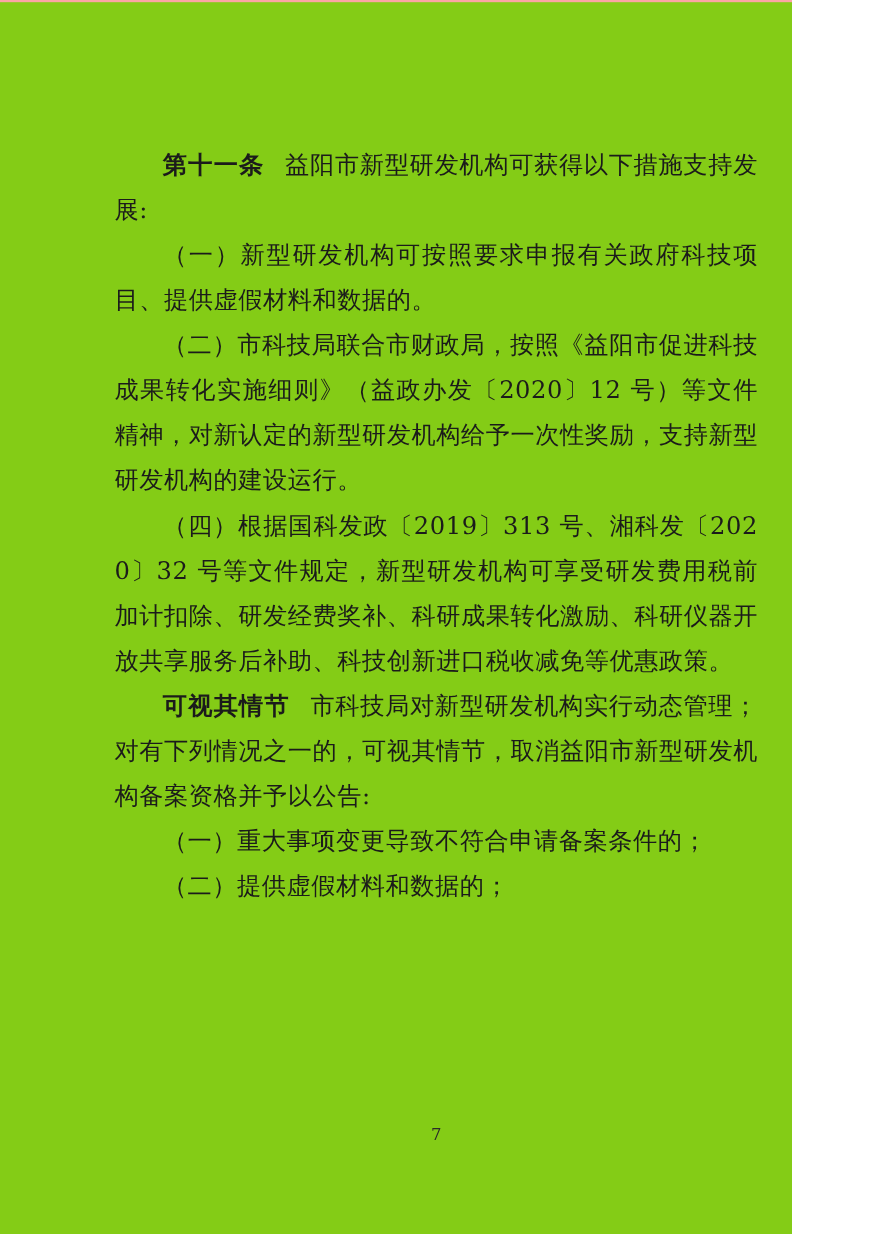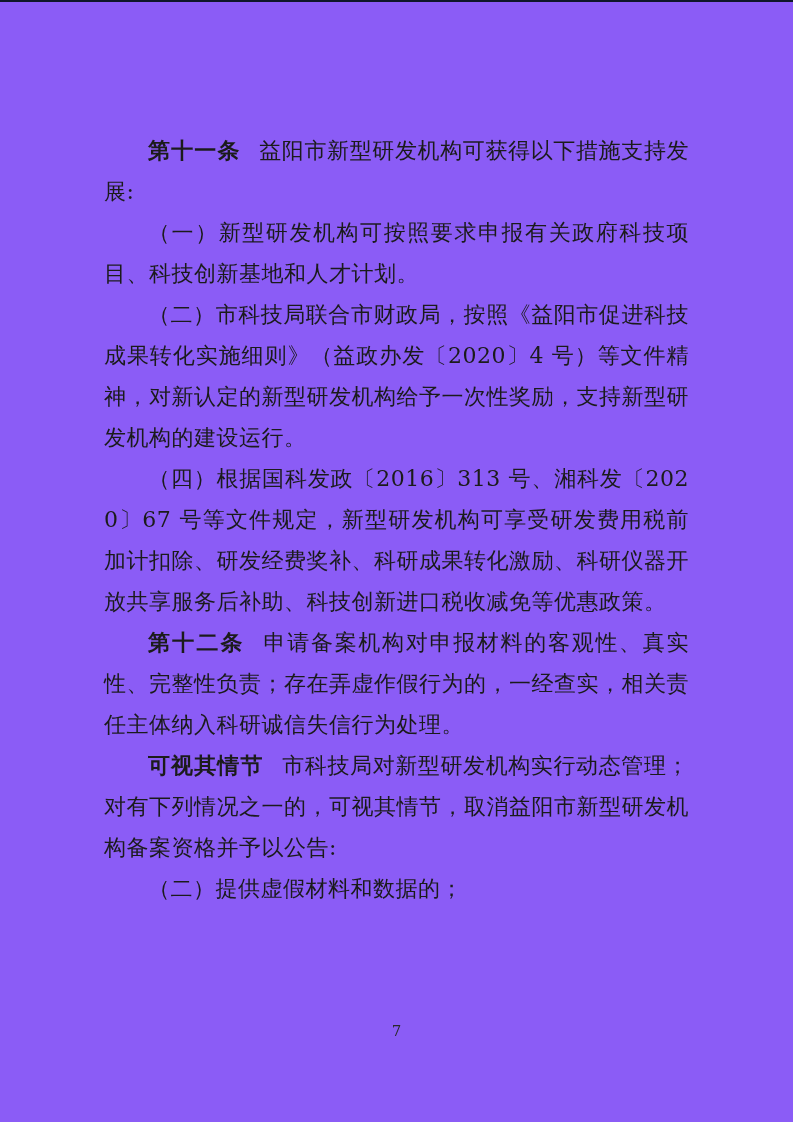--- a/index.html
+++ b/index.html
@@ -12,24 +12,24 @@
     height: 1122px;
     position: relative;
     font-family: "DejaVu Serif", "Liberation Serif", serif;
     color: #1b1b1b;
     overflow: hidden;
   }
   .page {
     position: absolute;
     top: 0;
     left: 0;
-    width: 793px;
+    width: 720px;
     height: 1122px;
-    background: #8b5cf6;
-    border-top: 2px solid #0f172a; 
+    background: #84cc16;
+    border-top: 2px solid #fca5a5; 
     box-sizing: border-box;
   }
   .content {
     position: absolute;
     top: 128px;
     left: 104px;
     width: 585px;
   }
   .content p {
     margin: 0;
@@ -65,40 +65,40 @@
 
 <div class="page">
 
   <div class="content">
 
     <p>
       <span class="lead">第十一条</span><span>益阳市新型研发机构可获得以下措施支持发展:</span>
     </p>
 
     <p>
-      <span>（一）新型研发机构可按照要求申报有关政府科技项目、科技创新基地和人才计划。</span>
+      <span>（一）新型研发机构可按照要求申报有关政府科技项目、提供虚假材料和数据的。</span>
     </p>
 
     <p>
-      <span>（二）市科技局联合市财政局，按照《益阳市促进科技成果转化实施细则》（益政办发〔2020〕4 号）等文件精神，对新认定的新型研发机构给予一次性奖励，支持新型研发机构的建设运行。</span>
+      <span>（二）市科技局联合市财政局，按照《益阳市促进科技成果转化实施细则》（益政办发〔2020〕12 号）等文件精神，对新认定的新型研发机构给予一次性奖励，支持新型研发机构的建设运行。</span>
     </p>
 
 
     <p>
-      <span>（四）根据国科发政〔2016〕313 号、湘科发〔2020〕67 号等文件规定，新型研发机构可享受研发费用税前加计扣除、研发经费奖补、科研成果转化激励、科研仪器开放共享服务后补助、科技创新进口税收减免等优惠政策。</span>
+      <span>（四）根据国科发政〔2019〕313 号、湘科发〔2020〕32 号等文件规定，新型研发机构可享受研发费用税前加计扣除、研发经费奖补、科研成果转化激励、科研仪器开放共享服务后补助、科技创新进口税收减免等优惠政策。</span>
     </p>
 
-    <p>
-      <span class="lead">第十二条</span><span>申请备案机构对申报材料的客观性、真实性、完整性负责；存在弄虚作假行为的，一经查实，相关责任主体纳入科研诚信失信行为处理。</span>
-    </p>
 
     <p>
       <span class="lead">可视其情节</span><span>市科技局对新型研发机构实行动态管理；对有下列情况之一的，可视其情节，取消益阳市新型研发机构备案资格并予以公告:</span>
     </p>
 
+    <p>
+      <span>（一）重大事项变更导致不符合申请备案条件的；</span>
+    </p>
 
     <p>
       <span>（二）提供虚假材料和数据的；</span>
     </p>
 
 
   </div>
 
   <div class="page-footer">7</div>
 

